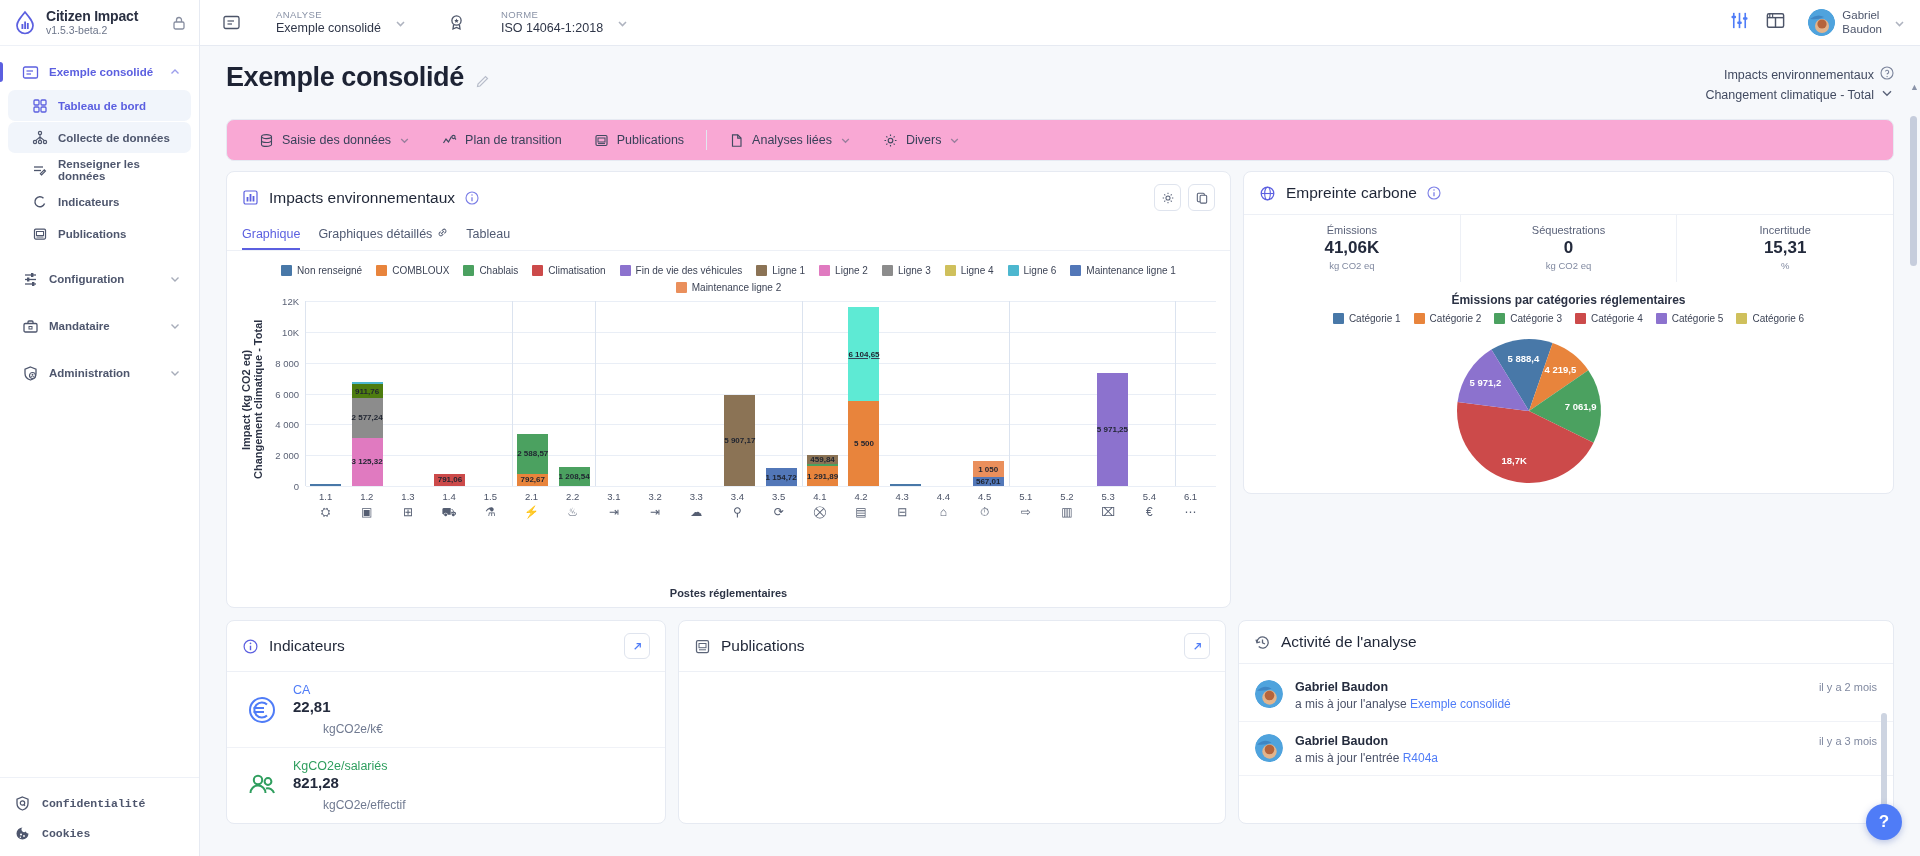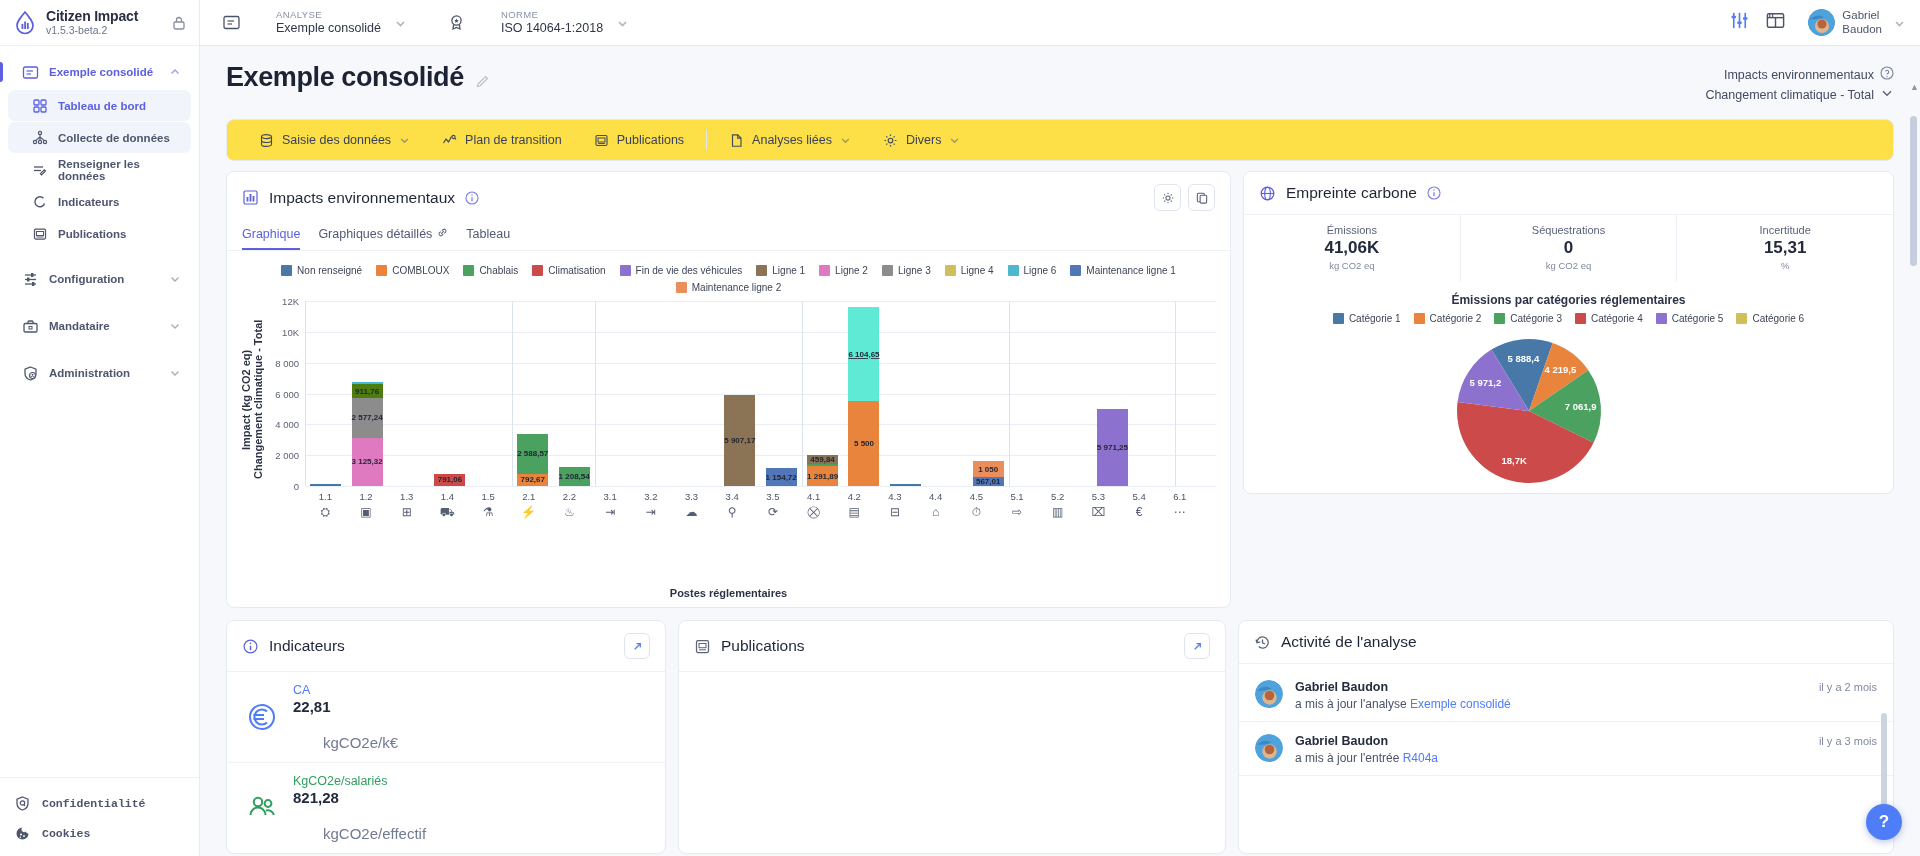--- a/index.html
+++ b/index.html
@@ -84,21 +84,21 @@
   .content-inner { padding: 16px 26px 0 26px; }
 
   .page-head { display: flex; align-items: flex-start; }
   .page-title { font-size: 27px; font-weight: bold; color: #1d2334; letter-spacing: -0.4px; }
   .pencil { width: 15px; height: 15px; margin: 12px 0 0 11px; opacity: .5; cursor: pointer; }
   .head-right { margin-left: auto; text-align: right; padding-top: 4px; }
   .hr-line1 { font-size: 12.5px; color: #424b61; display: flex; align-items: center; justify-content: flex-end; gap: 6px; }
   .hr-line2 { font-size: 12.5px; color: #424b61; display: flex; align-items: center; justify-content: flex-end; gap: 6px; margin-top: 3px; cursor: pointer; }
 
   .toolbar {
-    margin-top: 16px; background: #fde047; border: 1px solid #e6eaf2; border-radius: 8px;
+    margin-top: 16px; background: #f9a8d4; border: 1px solid #e6eaf2; border-radius: 8px;
     height: 42px; display: flex; align-items: center; padding: 0 16px; gap: 0;
   }
   .tool {
     display: flex; align-items: center; gap: 8px; font-size: 12.5px; color: #39415a;
     padding: 0 16px; height: 100%; cursor: pointer;
   }
   .tool .ico { width: 15px; height: 15px; flex: 0 0 15px; display:flex;align-items:center;justify-content:center;}
   .tool .chev { width: 11px; height: 11px; opacity: .6; }
   .tool-div { width: 1px; height: 20px; background: #e2e7f0; margin: 0 6px; }
 
@@ -138,21 +138,21 @@
   .ytick { position: absolute; right: 4px; font-size: 9.5px; color: #5b6276; transform: translateY(-50%); white-space: nowrap; }
   .grid { position: absolute; left: 38px; right: 0; top: 0; height: 185px;
           border-left: 1px solid #dde4ef; }
   .gline { position: absolute; left: 0; right: 0; height: 1px; background: #e9eef6; }
   .bars { position: absolute; left: 38px; right: 0; top: 0; height: 185px; display: flex; }
   .bcol { flex: 1; display: flex; flex-direction: column; justify-content: flex-end; align-items: center; position: relative; }
   .bar { width: 31px; display: flex; flex-direction: column; justify-content: flex-end; }
   .seg { position: relative; display: flex; align-items: center; justify-content: center; }
   .seg span { font-size: 8px; font-weight: bold; color: #1f2430; white-space: nowrap; }
   .vsep { position: absolute; top: 0; bottom: 0; width: 1px; background: #dbe3ef; }
-  .xaxis { position: absolute; left: 38px; right: 16px; top: 185px; display: flex; }
+  .xaxis { position: absolute; left: 38px; right: 5px; top: 185px; display: flex; }
   .xcol { flex: 1; text-align: center; padding-top: 5px; }
   .xlab { font-size: 9.5px; color: #4b5367; }
   .xico { margin-top: 3px; display: flex; justify-content: center; }
   .xtitle { text-align: center; font-size: 11px; font-weight: bold; color: #2c3345; margin-top: 32px; padding-bottom: 8px; }
 
   
   .carbon { flex: 1; min-width: 0; }
   .kpis { display: flex; border-top: 1px solid #edf0f6; }
   .kpi { flex: 1; text-align: center; padding: 9px 4px 11px 4px; }
   .kpi + .kpi { border-left: 1px solid #edf0f6; }
@@ -168,21 +168,21 @@
   .b-card { background: #fff; border: 1px solid #e6eaf2; border-radius: 8px; }
   .b-head { display: flex; align-items: center; gap: 10px; padding: 12px 15px; border-bottom: 1px solid #edf0f6; }
   .b-title { font-size: 15.5px; color: #1f2637; }
   .expand-btn { margin-left: auto; width: 26px; height: 26px; border: 1px solid #dfe4ee; border-radius: 6px;
                 display: flex; align-items: center; justify-content: center; cursor: pointer; }
   .ind-row { display: flex; align-items: center; gap: 14px; padding: 11px 18px; border-bottom: 1px solid #f0f2f7; }
   .ind-ico { width: 34px; height: 34px; flex: 0 0 34px; display:flex;align-items:center;justify-content:center;}
   .ind-name { font-size: 12.5px; color: #4f7cf7; }
   .ind-name.green { color: #2f9e5e; }
   .ind-val { font-size: 15px; font-weight: bold; color: #232a3c; margin-top: 1px; }
-  .ind-unit { font-size: 15px; color: #707a91; margin-top: 19px; padding-left: 30px; }
+  .ind-unit { font-size: 12px; color: #707a91; margin-top: 7px; padding-left: 30px; }
 
   .act-list { padding: 4px 0 0 0; position: relative; }
   .act { display: flex; gap: 12px; padding: 12px 16px 10px 16px; border-bottom: 1px solid #f0f2f7; }
   .act-av { width: 28px; height: 28px; border-radius: 50%; overflow: hidden; flex: 0 0 28px; }
   .act-body { flex: 1; min-width: 0; }
   .act-name { font-size: 12.5px; font-weight: bold; color: #252c3e; }
   .act-text { font-size: 12px; color: #4b5268; margin-top: 3px; }
   .act-text a { color: #4f7cf7; text-decoration: none; }
   .act-time { font-size: 11px; color: #8089a0; white-space: nowrap; padding-top: 1px; }
 
@@ -813,21 +813,21 @@
                       </div>
                     </div>
                     <div class="bcol">
                       <div class="bar"></div>
                     </div>
                     <div class="bcol">
                       <div class="bar"></div>
                     </div>
                     <div class="bcol">
                       <div class="bar">
-                        <div class="seg" style="background: rgb(140, 114, 206); height: 77px;">
+                        <div class="seg" style="background: rgb(140, 114, 206); height: 113px;">
                           <span>5 971,25</span>
                         </div>
                       </div>
                     </div>
                     <div class="bcol">
                       <div class="bar"></div>
                     </div>
                     <div class="bcol">
                       <div class="bar"></div>
                     </div>

